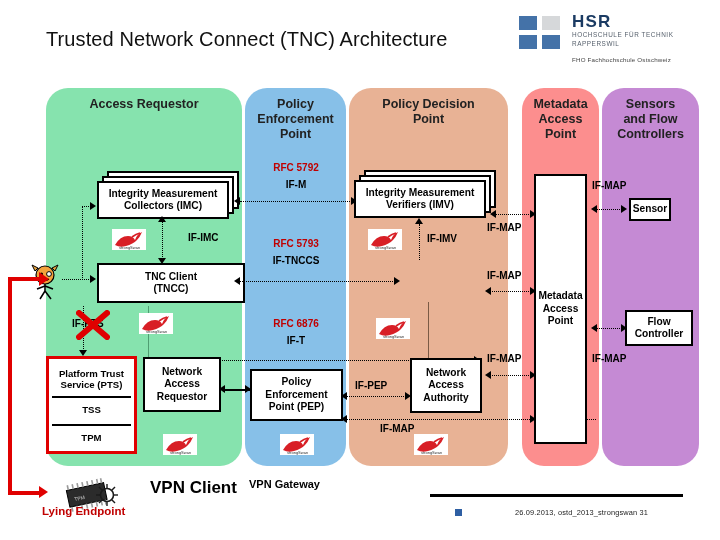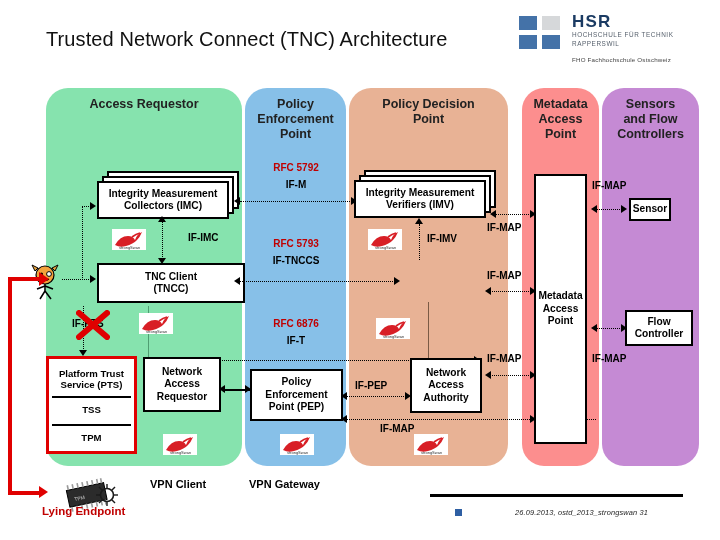--- a/index.html
+++ b/index.html
@@ -92,32 +92,32 @@
 
   
   #devil{position:absolute;left:28px;top:262px;width:34px;height:38px;}
 
   
   #chip-icon{position:absolute;left:58px;top:478px;width:62px;height:36px;}
 
   
   #lying-endpoint{position:absolute;left:42px;top:505px;font-size:11.5px;
     font-weight:bold;color:#c00000;white-space:nowrap;}
-  #vpn-client-label{position:absolute;left:150px;top:478px;font-size:11px;
+  #vpn-client-label{position:absolute;left:150px;top:478px;font-size:17px;
     font-weight:bold;color:#000;white-space:nowrap;}
   #vpn-gateway-label{position:absolute;left:249px;top:478px;font-size:11px;
     font-weight:bold;color:#000;white-space:nowrap;}
 
   
   #footer-rule{position:absolute;left:430px;top:494px;width:253px;height:3px;
     background:#000;}
   #footer-marker{position:absolute;left:455px;top:509px;width:7px;height:7px;
     background:#2e5fa3;}
   #footer-text{position:absolute;left:515px;top:508px;font-size:7.4px;color:#222;
-    white-space:nowrap;letter-spacing:.15px;font-style:italic;}
+    white-space:nowrap;letter-spacing:.15px;}
 
   
   #if-pts-x{position:absolute;left:76px;top:310px;width:34px;height:30px;}
 </style>
 </head>
 <body>
 
 <div class="stage">
 
   <div id="slide-title">Trusted Network Connect (TNC) Architecture</div>

